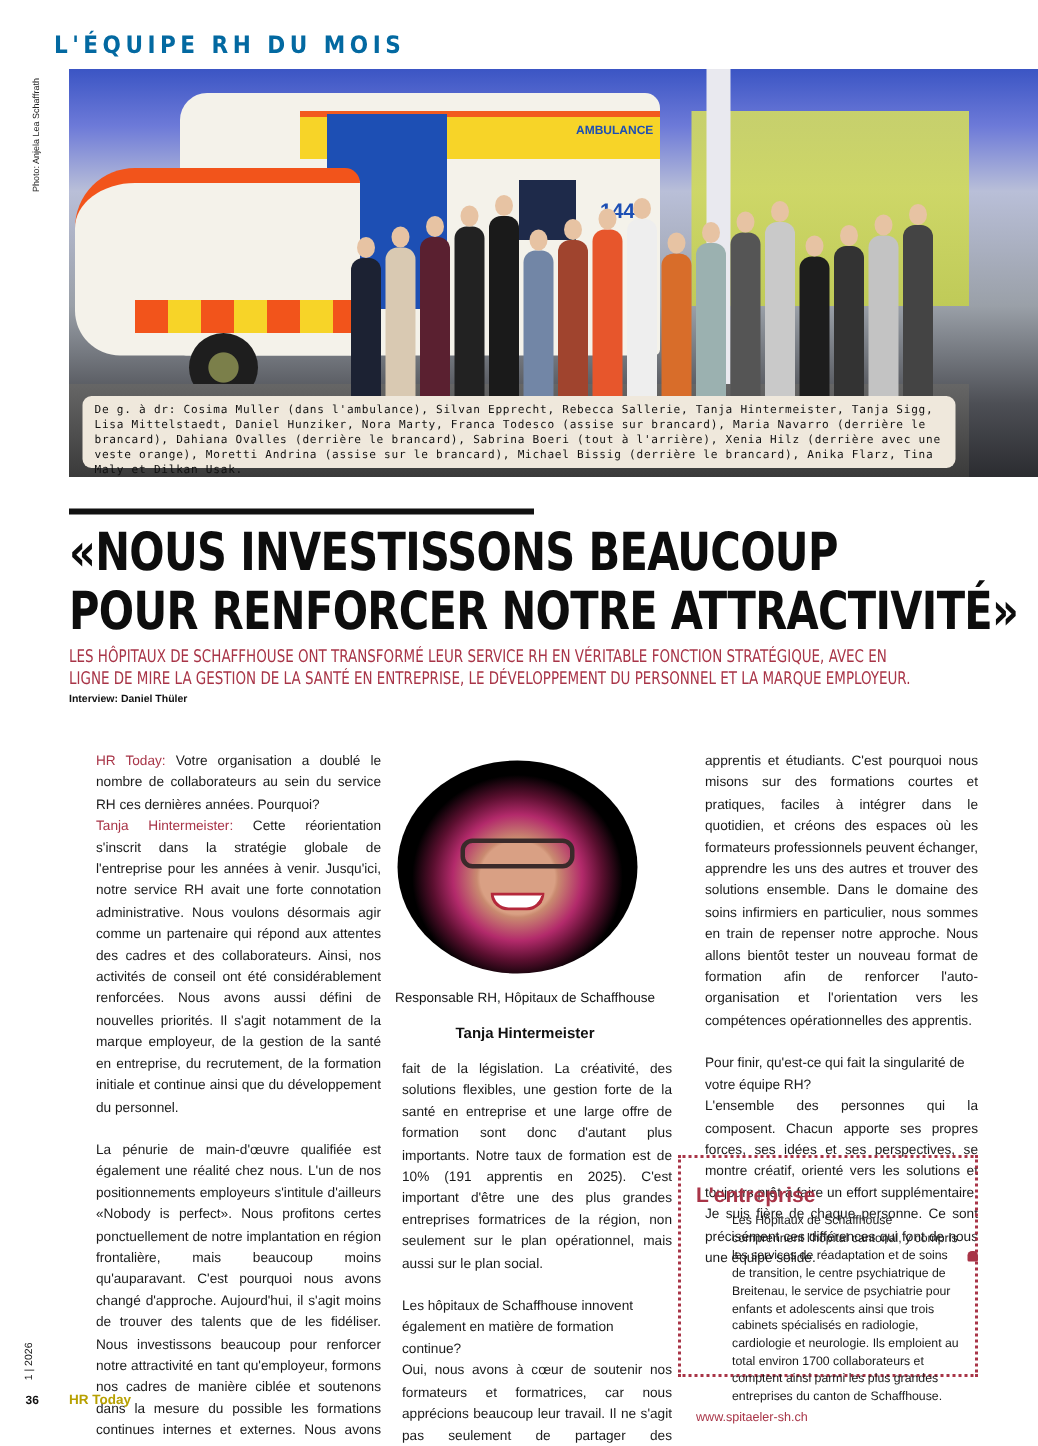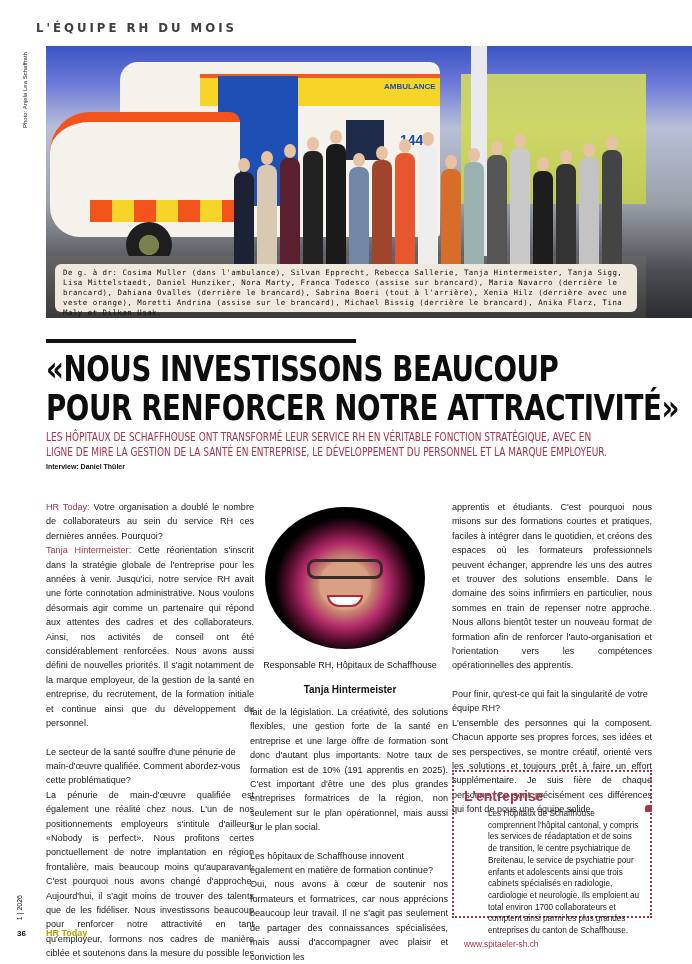--- a/index.html
+++ b/index.html
@@ -2,21 +2,21 @@
 <html><head>
 <meta charset="utf-8">
 <style>
   * { box-sizing: border-box; margin: 0; padding: 0; }
   html, body { width: 692px; height: 964px; background: #ffffff; overflow: hidden; }
   body { position: relative; font-family: "Liberation Sans", sans-serif; color: #1a1a1a; }
 
   .section-label {
     position: absolute; left: 36px; top: 20px;
     font-family: "DejaVu Sans Condensed", "DejaVu Sans", sans-serif;
-    font-weight: bold; font-size: 13px; letter-spacing: 3px; color: #404040;
+    font-weight: bold; font-size: 16px; letter-spacing: 3px; color: #0369a1;
   }
 
   .photo-credit {
     position: absolute; left: 22px; top: 48px; width: 12px; height: 80px;
     font-size: 6px; color: #222;
     writing-mode: vertical-rl; transform: rotate(180deg);
     white-space: nowrap;
   }
 
   .hero {
@@ -70,21 +70,21 @@
     font-family: "DejaVu Sans Condensed", "DejaVu Sans", sans-serif;
     font-size: 11.6px; line-height: 15px; color: #a83447;
     transform: scaleX(.86); transform-origin: left top; white-space: nowrap;
   }
   .byline { position: absolute; left: 46px; top: 463px; font-size: 7px; color: #111; font-weight: bold; }
 
   .col { position: absolute; font-size: 9.1px; line-height: 14.4px; color: #1a1a1a; text-align: justify; }
   .col1 { left: 46px; top: 500px; width: 208px; }
   .col2 { left: 250px; top: 705px; width: 198px; }
   .col3 { left: 452px; top: 500px; width: 200px; }
-  .col p { margin-bottom: 14px; }
+  .col p { margin-bottom: 14px; margin-left: 18px; }
   .speaker { color: #a83447; }
   .qa-q { display: block; text-align: left; }
 
   .portrait {
     position: absolute; left: 265px; top: 507px; width: 160px; height: 142px; border-radius: 50%;
     background: radial-gradient(ellipse at 50% 55%, #d9a084 0 22%, #c98a70 24%, #b32a6b 38%, #5a0f2f 50%, #000 62%);
   }
   .portrait .glasses { position: absolute; left: 42px; top: 52px; width: 76px; height: 20px; border: 3px solid #3a2a2a; border-radius: 8px; }
   .portrait .smile { position: absolute; left: 62px; top: 88px; width: 36px; height: 12px; border-radius: 0 0 18px 18px; background: #fff; border: 2px solid #b4283b; }
   .portrait-name { position: absolute; left: 250px; top: 684px; width: 200px; text-align: center; font-weight: bold; font-size: 10px; color: #111; }
@@ -179,21 +179,20 @@
 <div class="byline">Interview: Daniel Thüler</div>
 
 <div class="col col1">
   <p>
     <span class="speaker">HR Today:</span>
     <span>Votre organisation a doublé le nombre de collaborateurs au sein du service RH ces dernières années. Pourquoi?</span><br>
     <span class="speaker">Tanja Hintermeister:</span>
     <span>Cette réorientation s'inscrit dans la stratégie globale de l'entreprise pour les années à venir. Jusqu'ici, notre service RH avait une forte connotation administrative. Nous voulons désormais agir comme un partenaire qui répond aux attentes des cadres et des collaborateurs. Ainsi, nos activités de conseil ont été considérablement renforcées. Nous avons aussi défini de nouvelles priorités. Il s'agit notamment de la marque employeur, de la gestion de la santé en entreprise, du recrutement, de la formation initiale et continue ainsi que du développement du personnel.</span>
   </p>
   <p>
-    <span class="qa-q">Le secteur de la santé souffre d'une pénurie de main-d'œuvre qualifiée. Comment abordez-vous cette problématique?</span>
     <span>La pénurie de main-d'œuvre qualifiée est également une réalité chez nous. L'un de nos positionnements employeurs s'intitule d'ailleurs «Nobody is perfect». Nous profitons certes ponctuellement de notre implantation en région frontalière, mais beaucoup moins qu'auparavant. C'est pourquoi nous avons changé d'approche. Aujourd'hui, il s'agit moins de trouver des talents que de les fidéliser. Nous investissons beaucoup pour renforcer notre attractivité en tant qu'employeur, formons nos cadres de manière ciblée et soutenons dans la mesure du possible les formations continues internes et externes. Nous avons une marge de manœuvre plus limitée en matière de salaires, du</span>
   </p>
 </div>
 
 <div class="portrait">
   <div class="glasses"></div>
   <div class="smile"></div>
 </div>
 <div class="portrait-name">Tanja Hintermeister</div>
 <div class="portrait-role">Responsable RH, Hôpitaux de Schaffhouse</div>

